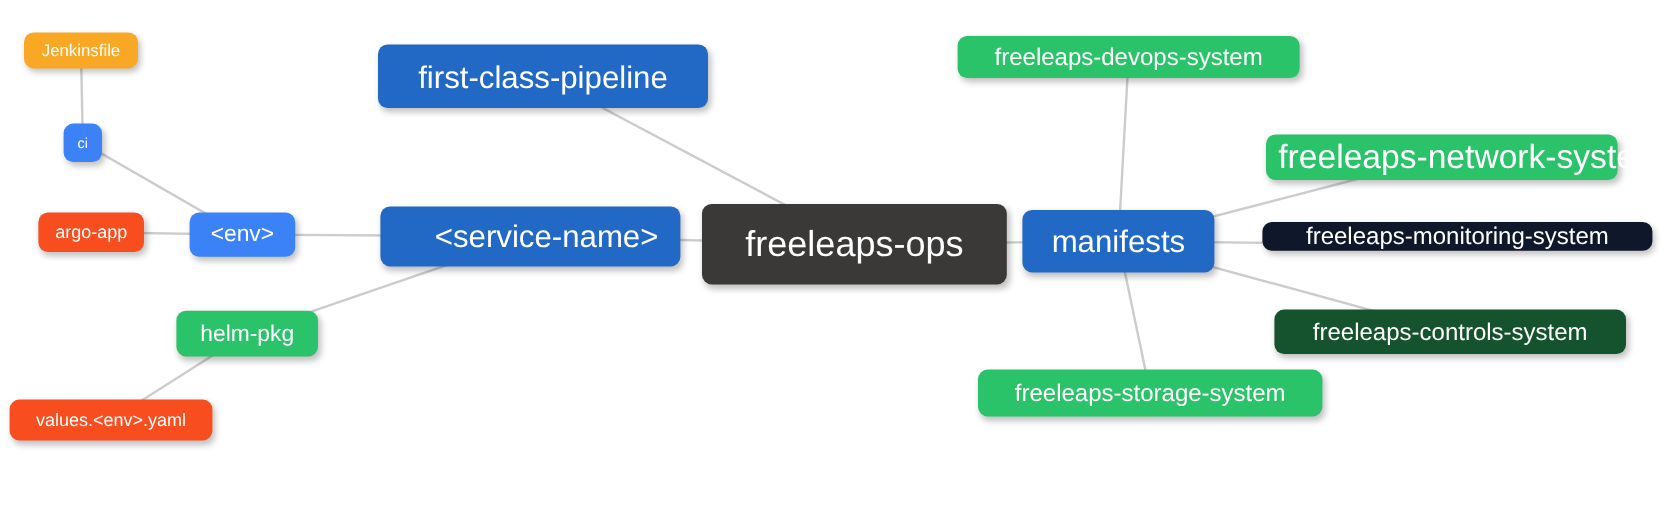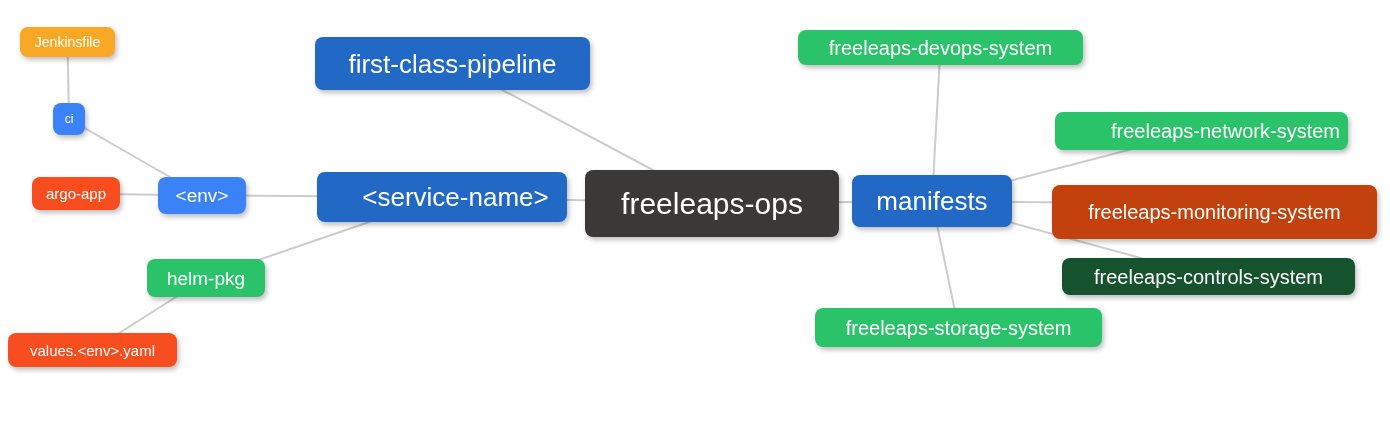--- a/index.html
+++ b/index.html
@@ -60,18 +60,18 @@
       <div class="node" style="left: 53px; top: 103px; width: 32px; height: 32px; font-size: 12px; background: #3b82f6; color: rgb(255, 255, 255);">ci</div>
       <div class="node" style="left: 32px; top: 177px; width: 88px; height: 33px; font-size: 15px; background: rgb(248, 77, 30); color: rgb(255, 255, 255);">argo-app</div>
       <div class="node" style="left: 158px; top: 177px; width: 88px; height: 37px; font-size: 19px; background: #3b82f6; color: rgb(255, 255, 255);">&lt;env&gt;</div>
       <div class="node" style="left: 147px; top: 259px; width: 118px; height: 38px; font-size: 19px; background: rgb(43, 195, 106); color: rgb(255, 255, 255);">helm-pkg</div>
       <div class="node" style="left: 8px; top: 333px; width: 169px; height: 34px; font-size: 15px; background: rgb(248, 77, 30); color: rgb(255, 255, 255);">values.&lt;env&gt;.yaml</div>
       <div class="node" style="left: 315px; top: 37px; width: 275px; height: 53px; font-size: 26px; background: rgb(33, 105, 197); color: rgb(255, 255, 255);">first-class-pipeline</div>
       <div class="node" style="left: 317px; top: 172px; width: 250px; height: 50px; font-size: 26px; background: rgb(33, 105, 197); color: rgb(255, 255, 255); padding-left: 27px;">&lt;service-name&gt;</div>
       <div class="node" style="left: 585px; top: 170px; width: 254px; height: 67px; font-size: 30px; background: rgb(59, 56, 56); color: rgb(255, 255, 255);">freeleaps-ops</div>
       <div class="node" style="left: 852px; top: 175px; width: 160px; height: 52px; font-size: 26px; background: rgb(33, 105, 197); color: rgb(255, 255, 255);">manifests</div>
       <div class="node" style="left: 798px; top: 30px; width: 285px; height: 35px; font-size: 20px; background: rgb(43, 195, 106); color: rgb(255, 255, 255); text-align: center;">freeleaps-devops-system</div>
-      <div class="node" style="left: 1055px; top: 112px; width: 293px; height: 38px; font-size: 20px; background: rgb(43, 195, 106); color: rgb(255, 255, 255); padding-left: 48px;">freeleaps-network-system</div>
-      <div class="node" style="left: 1052px; top: 185px; width: 325px; height: 54px; font-size: 20px; background: #c2410c; color: rgb(255, 255, 255);">freeleaps-monitoring-system</div>
+      <div class="node" style="left: 1055px; top: 112px; width: 293px; height: 38px; font-size: 28px; background: rgb(43, 195, 106); color: rgb(255, 255, 255); padding-left: 48px;">freeleaps-network-system</div>
+      <div class="node" style="left: 1052px; top: 185px; width: 325px; height: 24px; font-size: 20px; background: #0f172a; color: rgb(255, 255, 255);">freeleaps-monitoring-system</div>
       <div class="node" style="left: 1062px; top: 258px; width: 293px; height: 37px; font-size: 20px; background: #14532d; color: rgb(255, 255, 255);">freeleaps-controls-system</div>
       <div class="node" style="left: 815px; top: 308px; width: 287px; height: 39px; font-size: 20px; background: rgb(43, 195, 106); color: rgb(255, 255, 255);">freeleaps-storage-system</div>
     </div>
 </div>
 
 </body></html>

